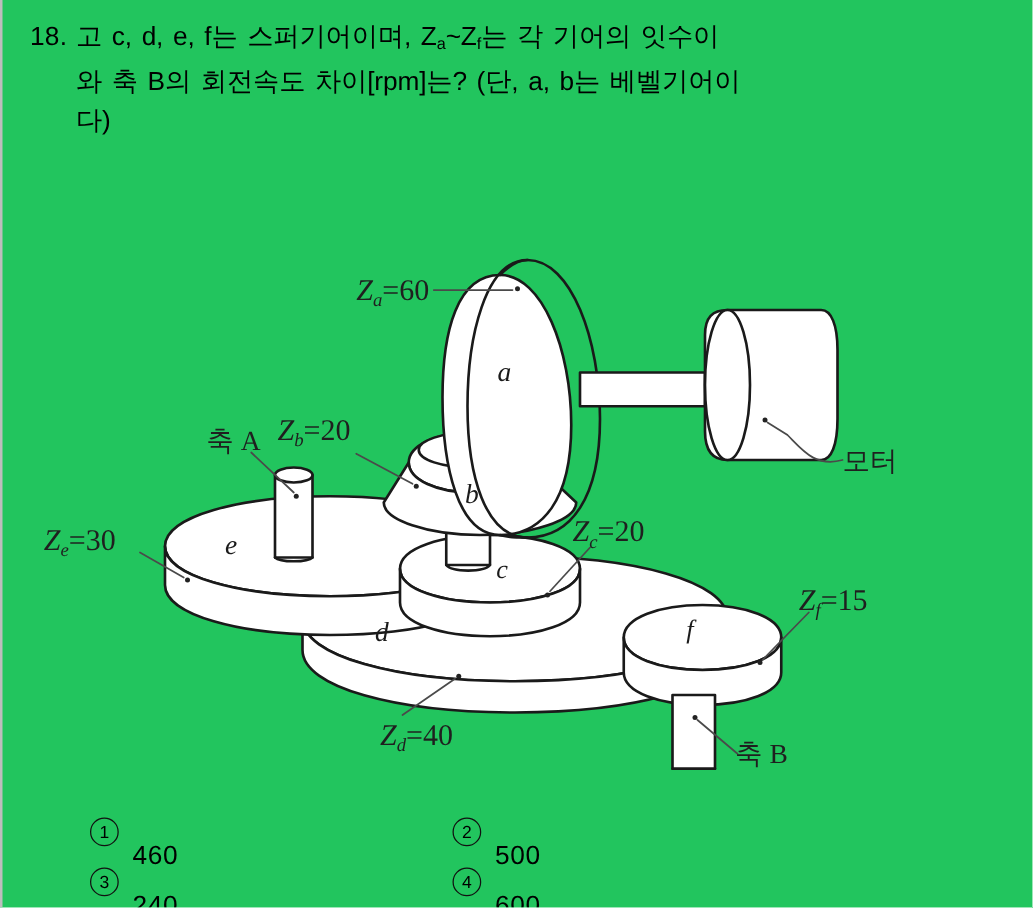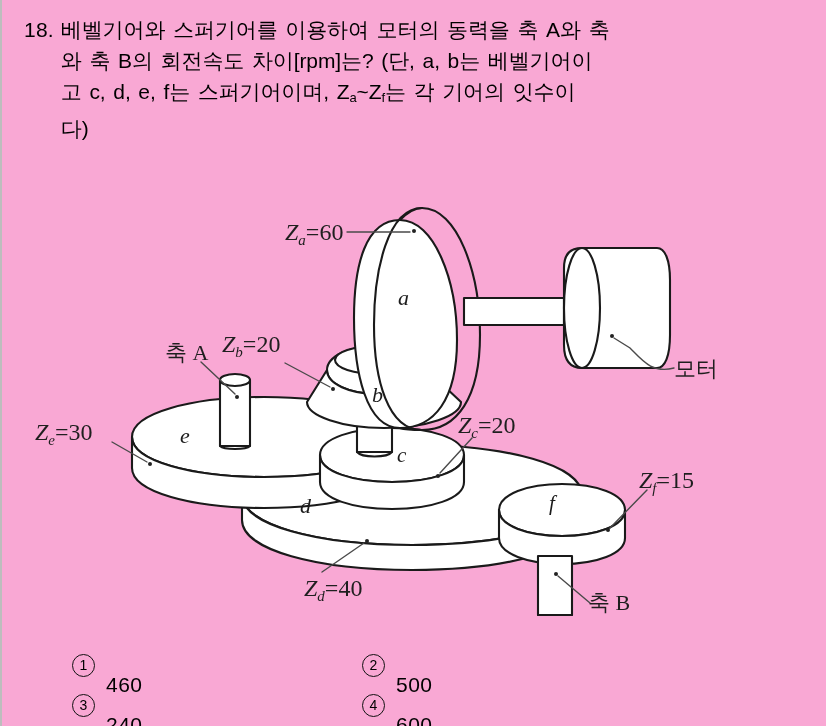--- a/index.html
+++ b/index.html
@@ -8,21 +8,21 @@
     background: #ffffff;
   }
   body {
     font-family: "Liberation Sans", sans-serif;
     color: #000000;
   }
   #page {
     position: relative;
     width: 826px;
     height: 726px;
-    background: #f9a8d4;
+    background: #22c55e;
     overflow: hidden;
     border-left: 2px solid #bdbdbd;
     box-sizing: border-box;
   }
 
   
   .question {
     position: absolute;
     left: 22px;
     top: 14px;
@@ -133,23 +133,22 @@
 </style>
 </head>
 <body>
 
 <div id="page">
 
   <div class="question">
     <div class="q-row">
       <div class="q-num">18.</div>
       <div class="q-body">
-        <div class="q-line">베벨기어와 스퍼기어를 이용하여 모터의 동력을 축 A와 축</div>
+        <div class="q-line"><span>고 c, d, e, f는 스퍼기어이며, Z</span><sub>a</sub><span>~Z</span><sub>f</sub><span>는 각 기어의 잇수이</span></div>
         <div class="q-line">와 축 B의 회전속도 차이[rpm]는? (단, a, b는 베벨기어이</div>
-        <div class="q-line"><span>고 c, d, e, f는 스퍼기어이며, Z</span><sub>a</sub><span>~Z</span><sub>f</sub><span>는 각 기어의 잇수이</span></div>
         <div class="q-line">다)</div>
       </div>
     </div>
   </div>
 
   <div id="figure">
     <svg width="826" height="440" viewBox="0 0 826 440" xmlns="http://www.w3.org/2000/svg">
 
       <g>
         <path class="face" d="M 240 305

